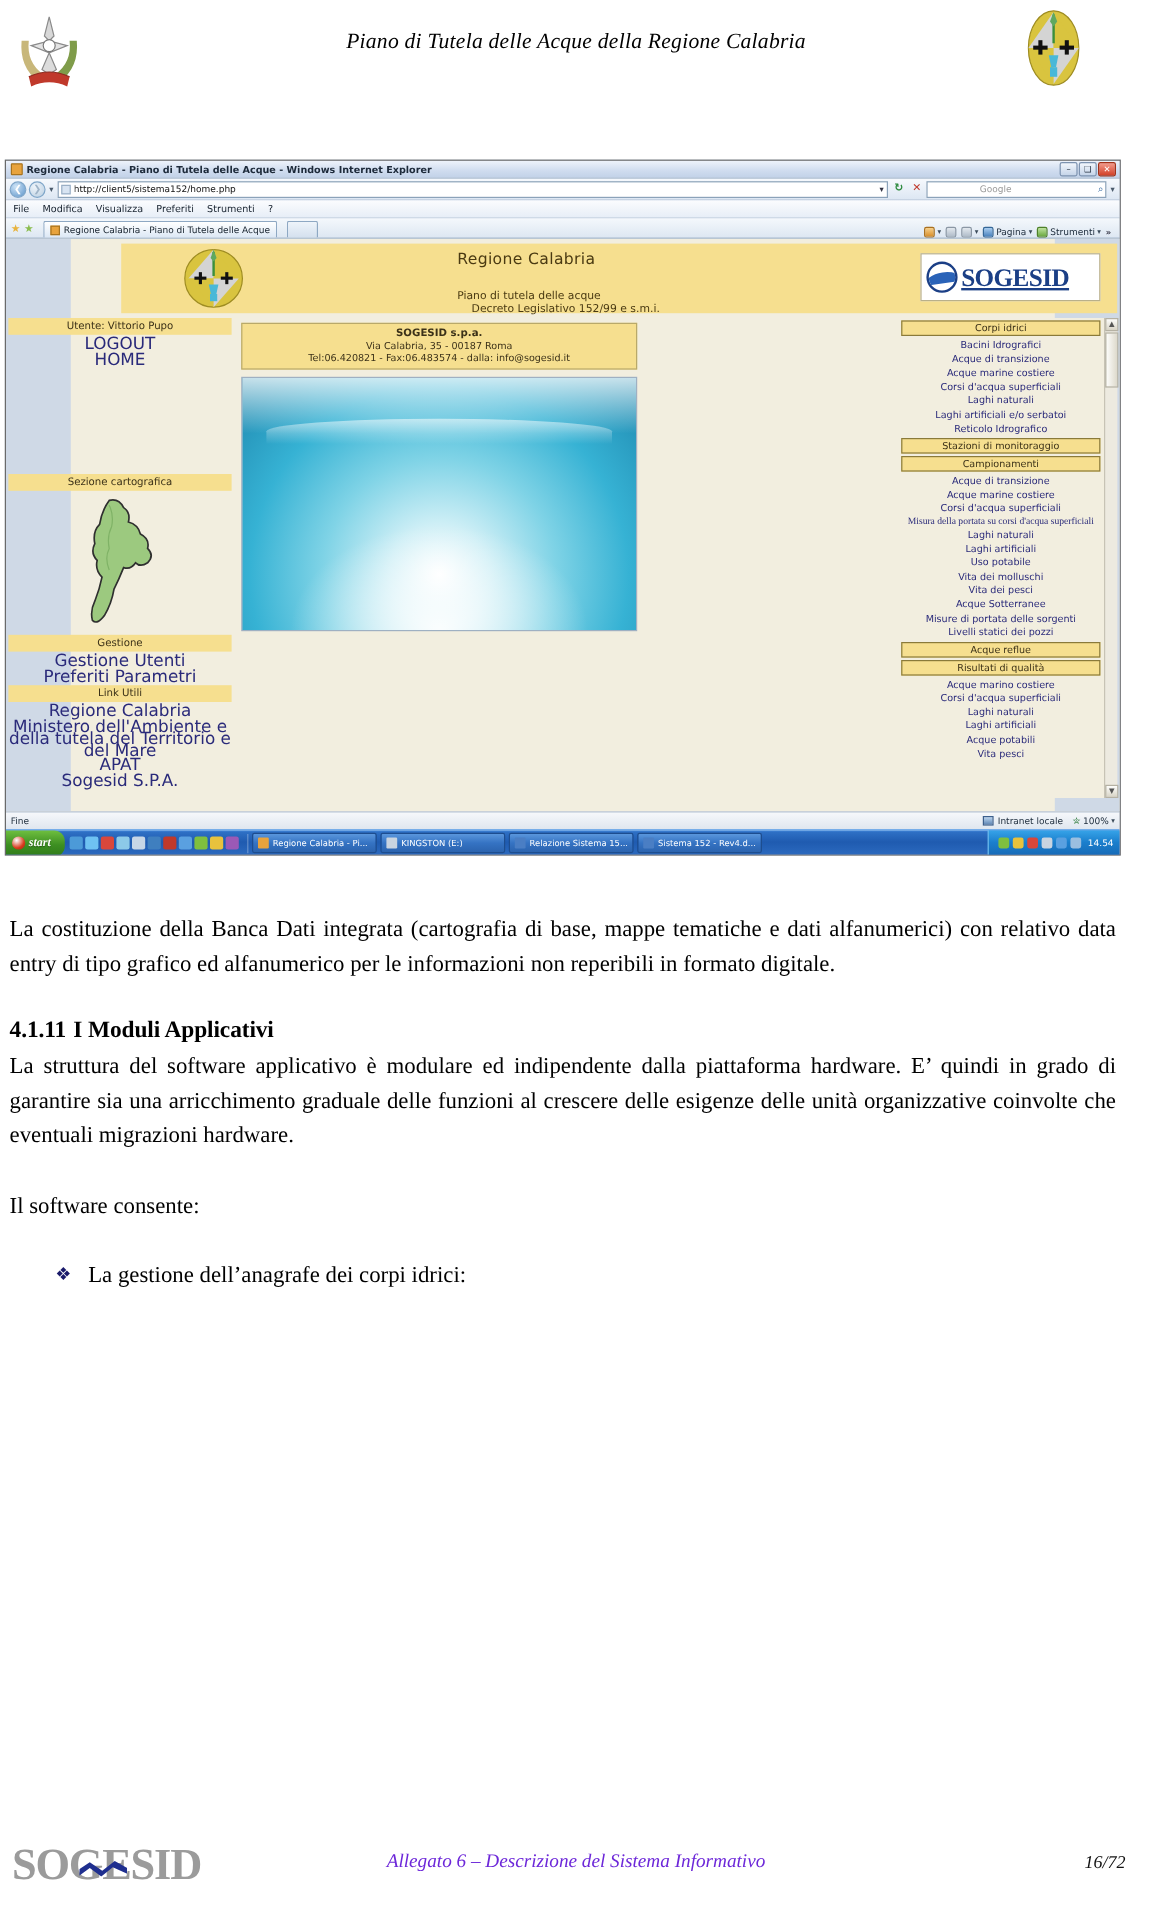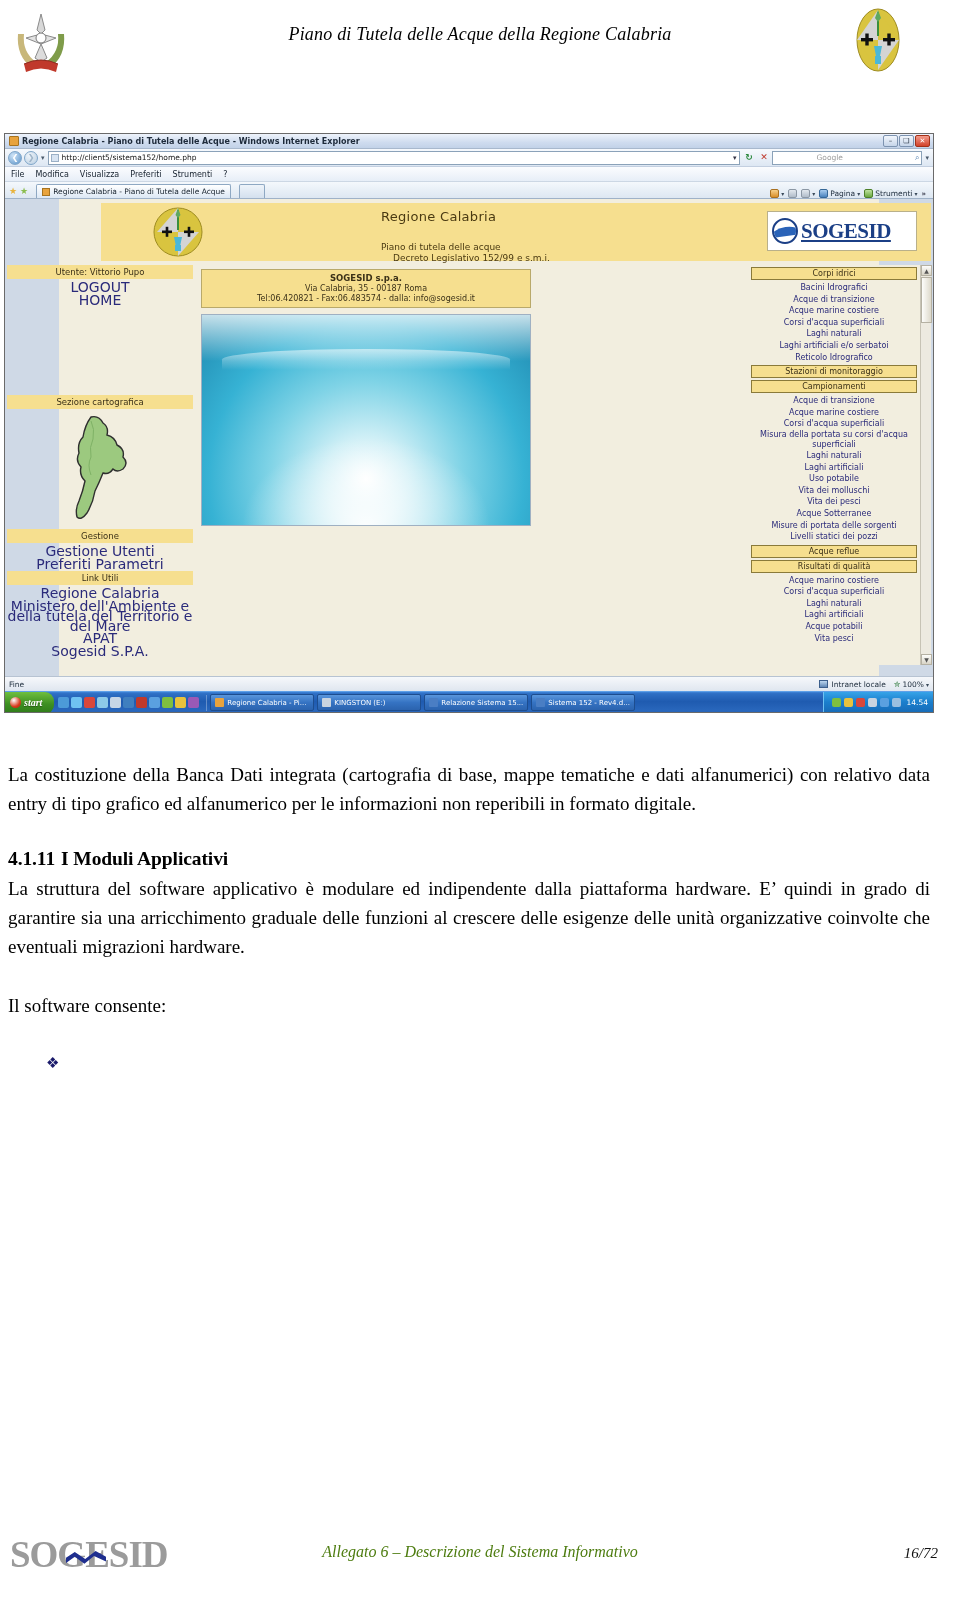--- a/index.html
+++ b/index.html
@@ -245,21 +245,21 @@
   }
   .mi-head {
     background: #f6df8f; border: 1px solid #8a7a3a;
     text-align: center; font-size: 8px; color: #3b3118;
     padding: 1px 0; margin: 2px 2px 2px 2px;
   }
   .mi-link {
     text-align: center; font-size: 8px; color: #2a2a7a;
     padding: 0; line-height: 11.6px;
   }
-  .mi-link.two { line-height: 10px; }
+  .mi-link.two { line-height: 10px; font-family: Liberation Serif, serif; }
   .scrollbar {
     position: absolute; right: 0; top: 0; width: 11px; height: 100%;
     background: #edeae0; border-left: 1px solid #c7c3b5;
   }
   .sb-arrow {
     width: 11px; height: 11px; background: linear-gradient(to bottom,#fdfdfb,#d8d4c6);
     border: 1px solid #b5b1a3; font-size: 6px; line-height: 9px; text-align: center; color: #555;
   }
   .sb-arrow.bottom { position: absolute; bottom: 0; }
   .sb-thumb {
@@ -361,21 +361,21 @@
   .footer-logo .swoosh {
     position: absolute; left: 56px; top: 16px;
     width: 40px; height: 16px;
     background: #1f2f8f;
     clip-path: polygon(0% 55%, 22% 18%, 48% 62%, 74% 12%, 100% 48%, 100% 78%, 70% 44%, 46% 92%, 22% 48%, 0% 88%);
   }
   .footer-center {
     position: absolute; left: 0; right: 0; top: 10px;
     text-align: center;
     font-family: "Liberation Serif", serif;
-    font-style: italic; font-size: 16px; color: #4d7c0f;
+    font-style: italic; font-size: 16px; color: #6d28d9;
   }
   .footer-page {
     position: absolute; right: 22px; top: 12px;
     font-family: "Liberation Serif", serif;
     font-style: italic; font-size: 15px; color: #111;
   }
 </style>
 </head>
 <body>
 
@@ -671,20 +671,21 @@
     <span class="num">4.1.11</span><span>I Moduli Applicativi</span>
   </h2>
   <p class="body-par">La struttura del software applicativo è modulare ed indipendente dalla piattaforma hardware. E’ quindi in grado di garantire sia una arricchimento graduale delle funzioni al crescere delle esigenze delle unità organizzative coinvolte che eventuali migrazioni hardware.</p>
 
   <div class="par-gap"></div>
 
   <p class="body-par nojust">Il software consente:</p>
 
   <div class="bullet-row">
     <span class="bullet-mark">❖</span>
+    <span>La gestione dell’anagrafe dei corpi idrici:</span>
   </div>
 </div>
 
 <div class="doc-footer">
   <div class="footer-logo">
     <span>SOGESID</span>
     <span class="swoosh"></span>
   </div>
   <div class="footer-center">Allegato 6 – Descrizione del Sistema Informativo</div>
   <div class="footer-page">16/72</div>

